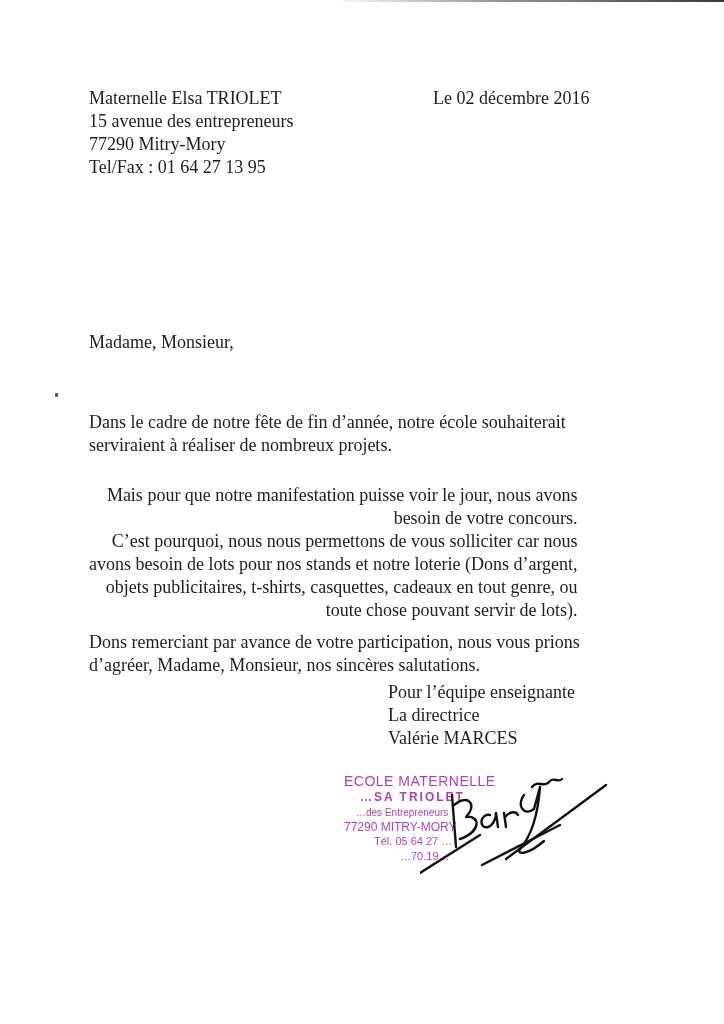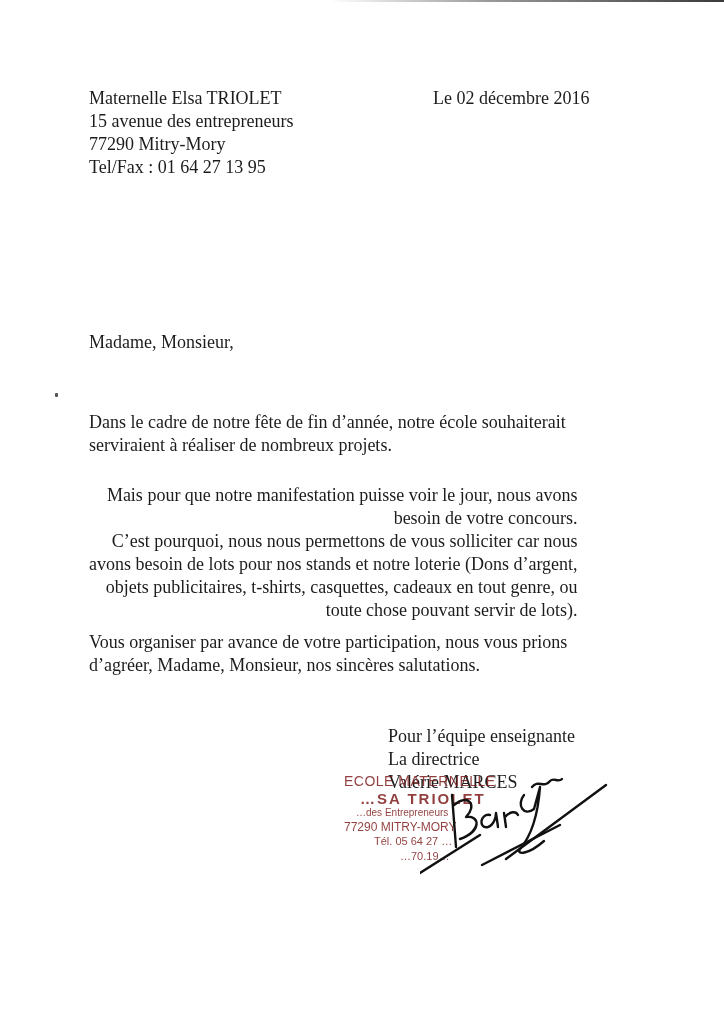--- a/index.html
+++ b/index.html
@@ -14,33 +14,33 @@
       background: linear-gradient(to right, rgba(0,0,0,0), #9a9a9a 40%, #3a3a3a 100%);
     }
     .text { font-size: 18px; line-height: 23px; white-space: nowrap; }
     .sender { position: absolute; left: 89px; top: 87px; }
     .date { position: absolute; left: 433px; top: 87px; }
     .salutation { position: absolute; left: 89px; top: 331px; }
     .para { position: absolute; left: 89px; margin-top: 41px; }
     .p1 { top: 370px; }
     .p2 { top: 443px; text-align: right; }
     .p3 { top: 590px; }
-    .closing { position: absolute; left: 388px; top: 681px; margin-top: 44px; }
+    .closing { position: absolute; left: 388px; top: 681px; }
     .stray-mark {
       position: absolute; left: 55px; top: 393px; width: 3px; height: 4px;
       background: #555; border-radius: 1px;
     }
     .stamp {
       position: absolute; left: 344px; top: 773px; width: 170px; height: 110px;
       font-family: "Liberation Sans", "DejaVu Sans", sans-serif;
-      color: #7f1d1d; opacity: 0.85;
+      color: #a21caf; opacity: 0.85;
     }
     .stamp .l { position: absolute; white-space: nowrap; }
     .stamp .l0 { left: 0; top: 0; font-size: 14px; letter-spacing: 0.5px; }
-    .stamp .l1 { left: 16px; top: 17px; font-size: 15px; font-weight: bold; letter-spacing: 2px; }
+    .stamp .l1 { left: 16px; top: 17px; font-size: 12px; font-weight: bold; letter-spacing: 2px; }
     .stamp .l2 { left: 12px; top: 34px; font-size: 10px; }
     .stamp .l3 { left: 0; top: 47px; font-size: 12px; }
     .stamp .l4 { left: 30px; top: 62px; font-size: 11px; }
     .stamp .l5 { left: 33px; top: 77px; font-size: 11px; margin-left: 23px; }
     .signature { position: absolute; left: 420px; top: 765px; width: 190px; height: 110px; }
   </style>
 </head>
 <body>
 
 <div class="scan-edge"></div>
@@ -66,21 +66,21 @@
 <div class="para p2 text">
   <div>Mais pour que notre manifestation puisse voir le jour, nous avons</div>
   <div>besoin de votre concours.</div>
   <div>C’est pourquoi, nous nous permettons de vous solliciter car nous</div>
   <div>avons besoin de lots pour nos stands et notre loterie (Dons d’argent,</div>
   <div>objets publicitaires, t-shirts, casquettes, cadeaux en tout genre, ou</div>
   <div>toute chose pouvant servir de lots).</div>
 </div>
 
 <div class="para p3 text">
-  <div>Vous organiser par avance de votre participation, nous vous prions</div>
+  <div>Dons remerciant par avance de votre participation, nous vous prions</div>
   <div>d’agréer, Madame, Monsieur, nos sincères salutations.</div>
 </div>
 
 <div class="closing text">
   <div>Pour l’équipe enseignante</div>
   <div>La directrice</div>
   <div>Valérie MARCES</div>
 </div>
 
 <div class="stamp">

